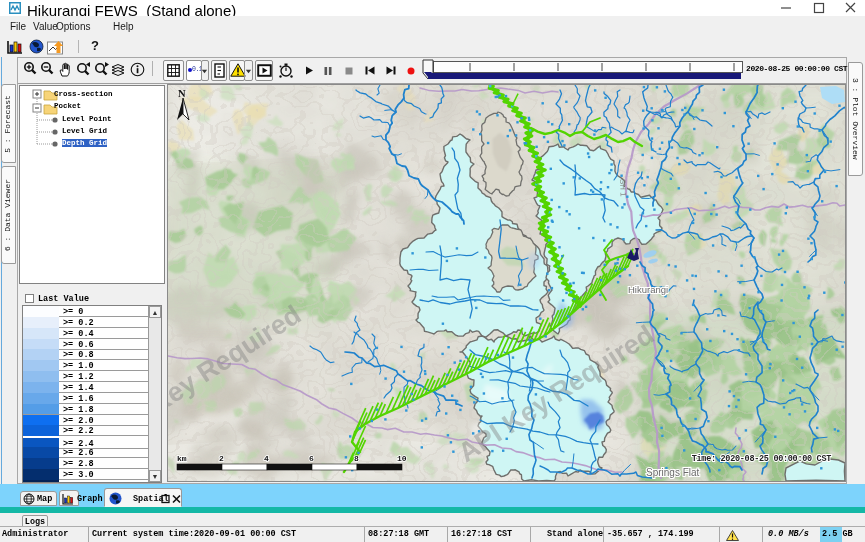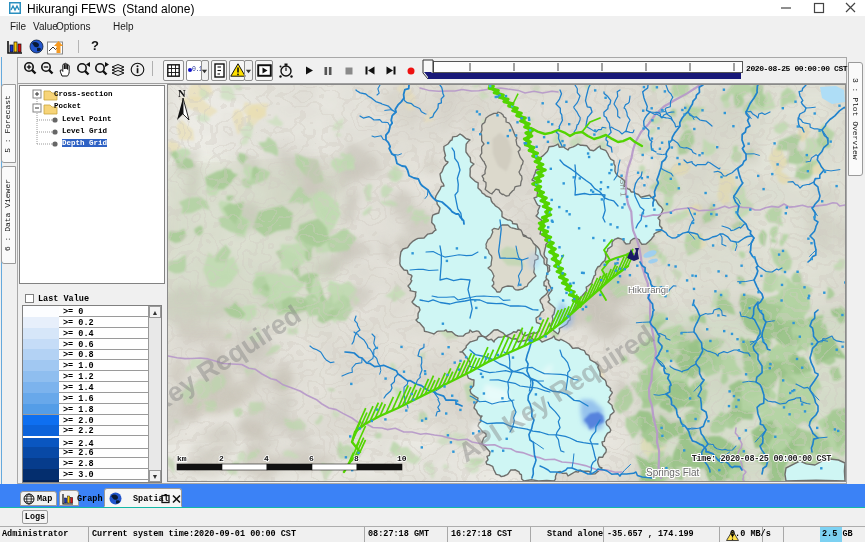--- a/index.html
+++ b/index.html
@@ -5,21 +5,21 @@
 * { margin:0; padding:0; box-sizing:border-box; }
 html,body { width:865px; height:542px; overflow:hidden; background:#f0f0f0;
   font-family:"Liberation Sans",sans-serif; }
 .abs { position:absolute; }
 #win { position:relative; width:865px; height:542px; background:#f0f0f0; }
 .mono { font-family:"Liberation Mono",monospace; }
 
 
 #titlebar { left:0; top:0; width:865px; height:16px; background:#ffffff; }
 #appicon { left:9px; top:2px; width:12px; height:12px; }
-#title-text { left:27px; top:2px; font-size:12px; color:#000; }
+#title-text { left:27px; top:2px; font-size:15px; color:#000; }
 .winbtn { top:0px; width:30px; height:15px; color:#333; text-align:center; }
 
 
 #menubar { left:0; top:16px; width:865px; height:22px; background:#f0f0f0; }
 .menu-item { position:absolute; top:5px; font-size:10px; color:#1a1a1a; }
 
 
 #toolbar1 { left:0; top:38px; width:865px; height:19px; background:#f0f0f0; }
 
 
@@ -57,26 +57,26 @@
 .lgrow { position:absolute; left:0; width:139px; height:11px; border-bottom:1px solid #9a9a9a; }
 .lgsw { position:absolute; left:0; top:0; width:36px; height:10px; }
 .lglab { position:absolute; left:40px; top:1px; font-family:"Liberation Mono",monospace;
   font-size:8.5px; font-weight:bold; color:#000; }
 #lgscroll { position:absolute; right:0; top:0; width:13px; height:176px; background:#e8e8e8;
   border-left:1px solid #9a9a9a; }
 .scrbtn { position:absolute; left:0px; width:12px; height:12px; background:#f2f2f2;
   border:1px solid #9a9a9a; font-size:7px; text-align:center; line-height:11px; color:#333; }
 
 
-#bottabs { left:0px; top:484px; width:865px; height:23px; background:#3b82f6; }
+#bottabs { left:0px; top:484px; width:865px; height:23px; background:#7dd3fc; }
 .btab { position:absolute; border:1px solid #9a9a9a; border-radius:3px 3px 0 0;
   background:#f2f2f2; font-family:"Liberation Mono",monospace; font-size:8.5px;
   font-weight:bold; color:#000; }
 #logsrow { left:0px; top:507px; width:865px; height:19px; background:#f0f0f0;
-  border-top:1px solid #14b8a6; }
+  border-top:6px solid #14b8a6; }
 #logsbtn { position:absolute; left:22px; top:2px; width:26px; height:14px;
   border:1px solid #9a9a9a; border-radius:2px; background:#f4f4f4;
   font-family:"Liberation Mono",monospace; font-size:8.5px; font-weight:bold;
   text-align:center; line-height:13px; }
 
 
 #statusbar { left:0; top:526px; width:865px; height:16px; background:#f0f0f0;
   border-top:1px solid #adadad; }
 .scell { position:absolute; top:0; height:16px; border-right:1px solid #a8a8a8;
   font-family:"Liberation Mono",monospace; font-size:8.5px; font-weight:bold;
@@ -2548,20 +2548,20 @@
     <div class="scell" style="left:448px;width:83px;padding-left:3px;">16:27:18 CST</div>
     <div class="scell" style="left:531px;width:73px;padding-left:3px;text-align:right;">Stand alone</div>
     <div class="scell" style="left:604px;width:116px;padding-left:3px;">-35.657 , 174.199</div>
     <div class="scell" style="left:720px;width:43px;">
       <svg style="position:absolute;left:6px;top:3px;" width="13" height="11" viewBox="0 0 13 11">
         <path d="M6.5 0.5 L12.5 10.5 L0.5 10.5 Z" fill="#ffe14c" stroke="#333" stroke-width="0.9"></path>
         <line x1="6.5" y1="3.5" x2="6.5" y2="7.5" stroke="#111" stroke-width="1.2"></line>
         <circle cx="6.5" cy="9.2" r="0.7" fill="#111"></circle>
       </svg>
     </div>
-    <div class="scell" style="left:727px;width:57px;padding-left:3px;">0.0 MB/s</div>
+    <div class="scell" style="left:765px;width:57px;padding-left:3px;font-style:italic;">0.0 MB/s</div>
     <div class="scell" style="left:820px;width:45px;border-right:none;">
       <div style="position:absolute;left:0;top:0;width:22px;height:16px;background:#7cd1f2;"></div>
       <div style="position:absolute;left:2px;top:0;">2.5 GB</div>
     </div>
   </div>
 
 </div>
 
 </body></html>

